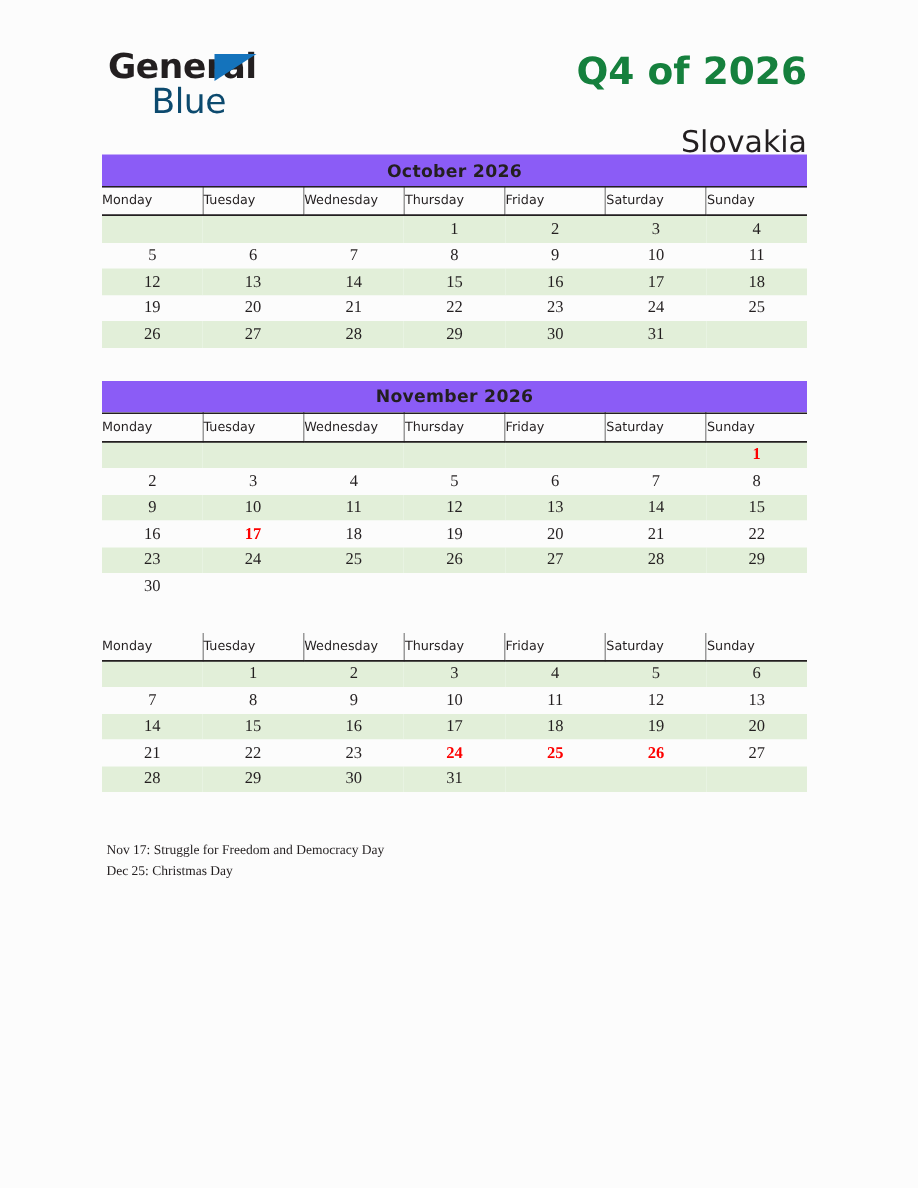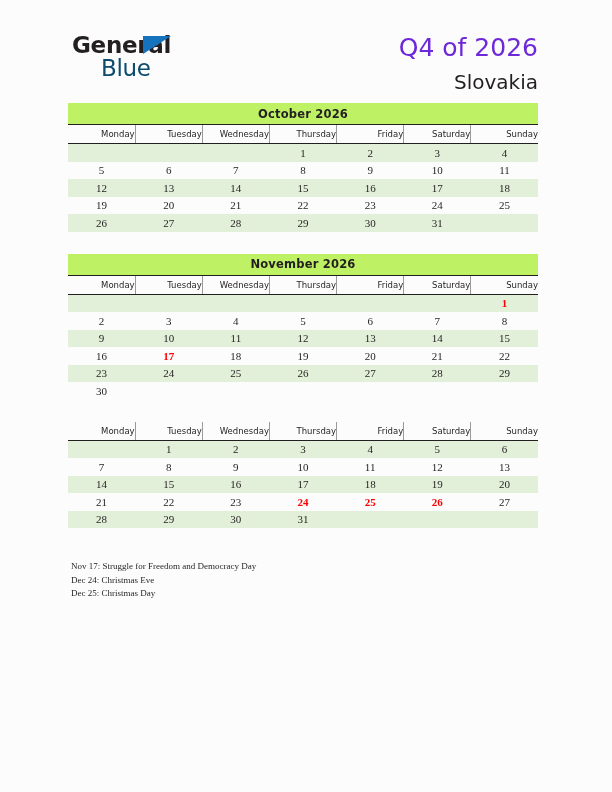--- a/index.html
+++ b/index.html
@@ -64,68 +64,68 @@
   }
   .title-block {
     position: absolute;
     right: 74px;
     top: 33px;
     text-align: right;
   }
   .title-main {
     font-family: "DejaVu Sans", sans-serif;
     font-size: 25px;
-    font-weight: 400;
-    color: #6d28d9;
+    font-weight: 700;
+    color: #15803d;
     line-height: 30px;
     white-space: nowrap;
   }
   .title-sub {
     font-family: "DejaVu Sans", sans-serif;
     font-size: 20px;
     font-weight: 400;
     color: #231f20;
     line-height: 26px;
-    margin-top: 6px;
+    margin-top: 18px;
     white-space: nowrap;
   }
 
   
   .months {
     position: absolute;
     left: 68px;
     top: 103px;
     width: 470px;
   }
   .month-table {
     width: 470px;
     border-collapse: collapse;
     table-layout: fixed;
     margin-bottom: 22px;
   }
   .month-title-row th {
-    background: #bef264;
+    background: #8b5cf6;
     color: #231f20;
     font-family: "DejaVu Sans", sans-serif;
     font-weight: bold;
     font-size: 11.5px;
     text-align: center;
     height: 21px;
     padding: 0;
     letter-spacing: 0.2px;
     border-bottom: 1.4px solid #231f20;
     margin-left: 24px;
   }
   .dow-row th {
     background: #fcfcfc;
     font-family: "DejaVu Sans", sans-serif;
     font-weight: 400;
     font-size: 8.5px;
     color: #231f20;
-    text-align: right;
+    text-align: left;
     height: 18px;
     padding: 0;
     border-bottom: 1.4px solid #231f20;
     border-right: 1px solid #9a9a9a;
   }
   .dow-row th:last-child {
     border-right: none;
   }
   .day-row td {
     font-family: "Liberation Serif", serif;
@@ -370,15 +370,14 @@
           <td>&nbsp;</td>
           <td>&nbsp;</td>
           <td>&nbsp;</td>
         </tr>
       </tbody>
     </table>
   </div>
 
 <div class="legend" id="legend-container">
     <div class="legend-item">Nov 17: Struggle for Freedom and Democracy Day</div>
-    <div class="legend-item">Dec 24: Christmas Eve</div>
     <div class="legend-item">Dec 25: Christmas Day</div>
   </div>
 
 </body></html>

